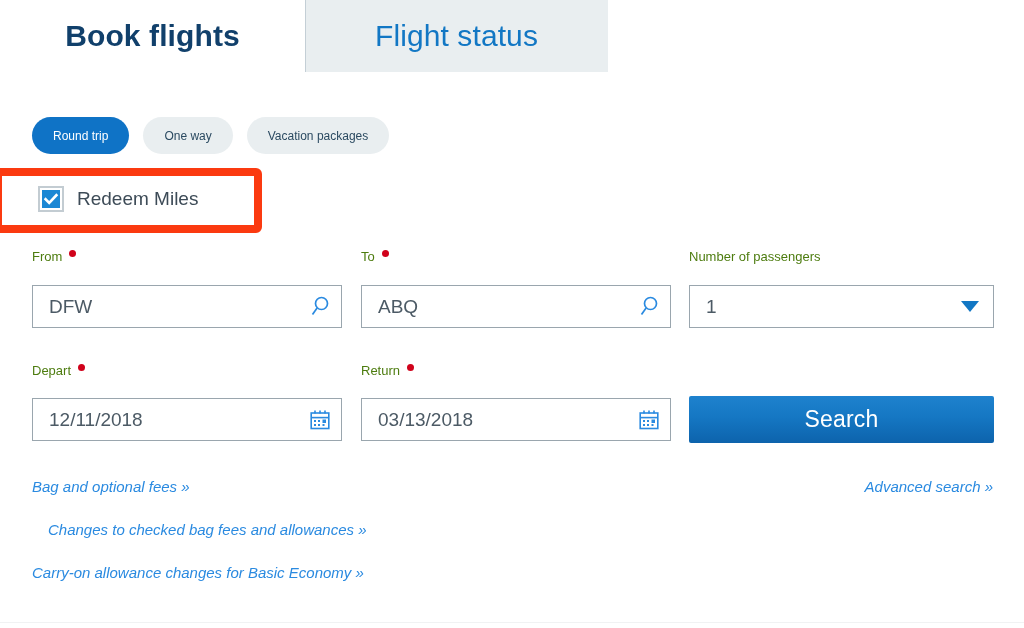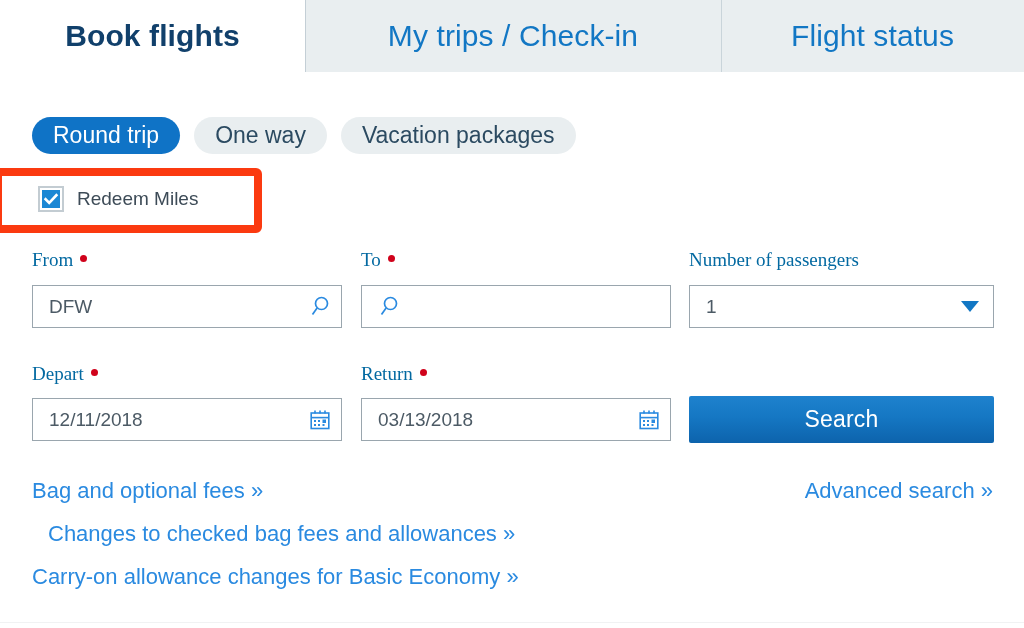--- a/index.html
+++ b/index.html
@@ -56,21 +56,21 @@
     left: 32px; top: 117px;
     display: flex;
     gap: 14px;
   }
   .pill {
     height: 37px;
     padding: 0 21px;
     border-radius: 19px;
     background: #e9eef0;
     color: #2b4a61;
-    font-size: 23px;
+    font-size: 12px;
     display: flex;
     align-items: center;
     justify-content: center;
     border: none;
     cursor: pointer;
     white-space: nowrap;
     font-family: "Liberation Sans", sans-serif;
   }
   .pill.selected {
     background: #0f73c6;
@@ -117,24 +117,23 @@
   .chk-inner svg { display: block; }
   .redeem-label {
     font-size: 19px;
     color: #3d4b57;
     white-space: nowrap;
   }
 
   
   .field-label {
     position: absolute;
-    font-size: 19px;
-    color: #0369a1;
-    white-space: nowrap;
-    font-family: Liberation Serif, serif;
+    font-size: 13px;
+    color: #4d7c0f;
+    white-space: nowrap;
   }
   .req-dot {
     display: inline-block;
     width: 7px; height: 7px;
     border-radius: 50%;
     background: #d0021b;
     vertical-align: 4px;
     margin-left: 7px;
   }
   .input-box {
@@ -206,47 +205,45 @@
     color: #ffffff;
     font-size: 23px;
     font-family: "Liberation Sans", sans-serif;
     cursor: pointer;
     letter-spacing: 0.2px;
   }
 
   
   .link {
     position: absolute;
-    font-size: 22px;
+    font-size: 15px;
     color: #2a8ae0;
     text-decoration: none;
     white-space: nowrap;
     cursor: pointer;
+    font-style: italic;
   }
   .link-1 { left: 32px; top: 478px; }
   .link-2 { left: 32px; top: 521px; margin-left: 16px; }
   .link-3 { left: 32px; top: 564px; }
   .link-adv { right: 31px; top: 478px; }
 
   .bottom-rule {
     position: absolute;
     left: 0; top: 622px;
     width: 1024px; height: 1px;
     background: #f1f2f3;
   }
 </style>
 </head>
 <body>
 
 <div class="tabbar">
   <div class="tab active tab-1">
     <span>Book flights</span>
-  </div>
-  <div class="tab tab-2">
-    <span>My trips / Check-in</span>
   </div>
   <div class="tab tab-3">
     <span>Flight status</span>
   </div>
 </div>
 
 <div class="pillrow">
   <button class="pill selected">Round trip</button>
   <button class="pill">One way</button>
   <button class="pill">Vacation packages</button>
@@ -275,20 +272,21 @@
       <circle cx="12.5" cy="8.5" r="6" fill="none" stroke="#2a8ae0" stroke-width="1.7"></circle>
       <line x1="8.1" y1="13" x2="3.5" y2="19.5" stroke="#2a8ae0" stroke-width="1.7"></line>
     </svg>
   </span>
 </div>
 
 <div class="field-label w-mid row1-label">
   <span>To</span><i class="req-dot"></i>
 </div>
 <div class="input-box w-mid row1-input">
+  <span class="val">ABQ</span>
   <span class="input-icon">
     <svg width="22" height="24" viewBox="0 0 22 24" aria-hidden="true">
       <circle cx="12.5" cy="8.5" r="6" fill="none" stroke="#2a8ae0" stroke-width="1.7"></circle>
       <line x1="8.1" y1="13" x2="3.5" y2="19.5" stroke="#2a8ae0" stroke-width="1.7"></line>
     </svg>
   </span>
 </div>
 
 <div class="field-label w-right row1-label">
   <span>Number of passengers</span>

